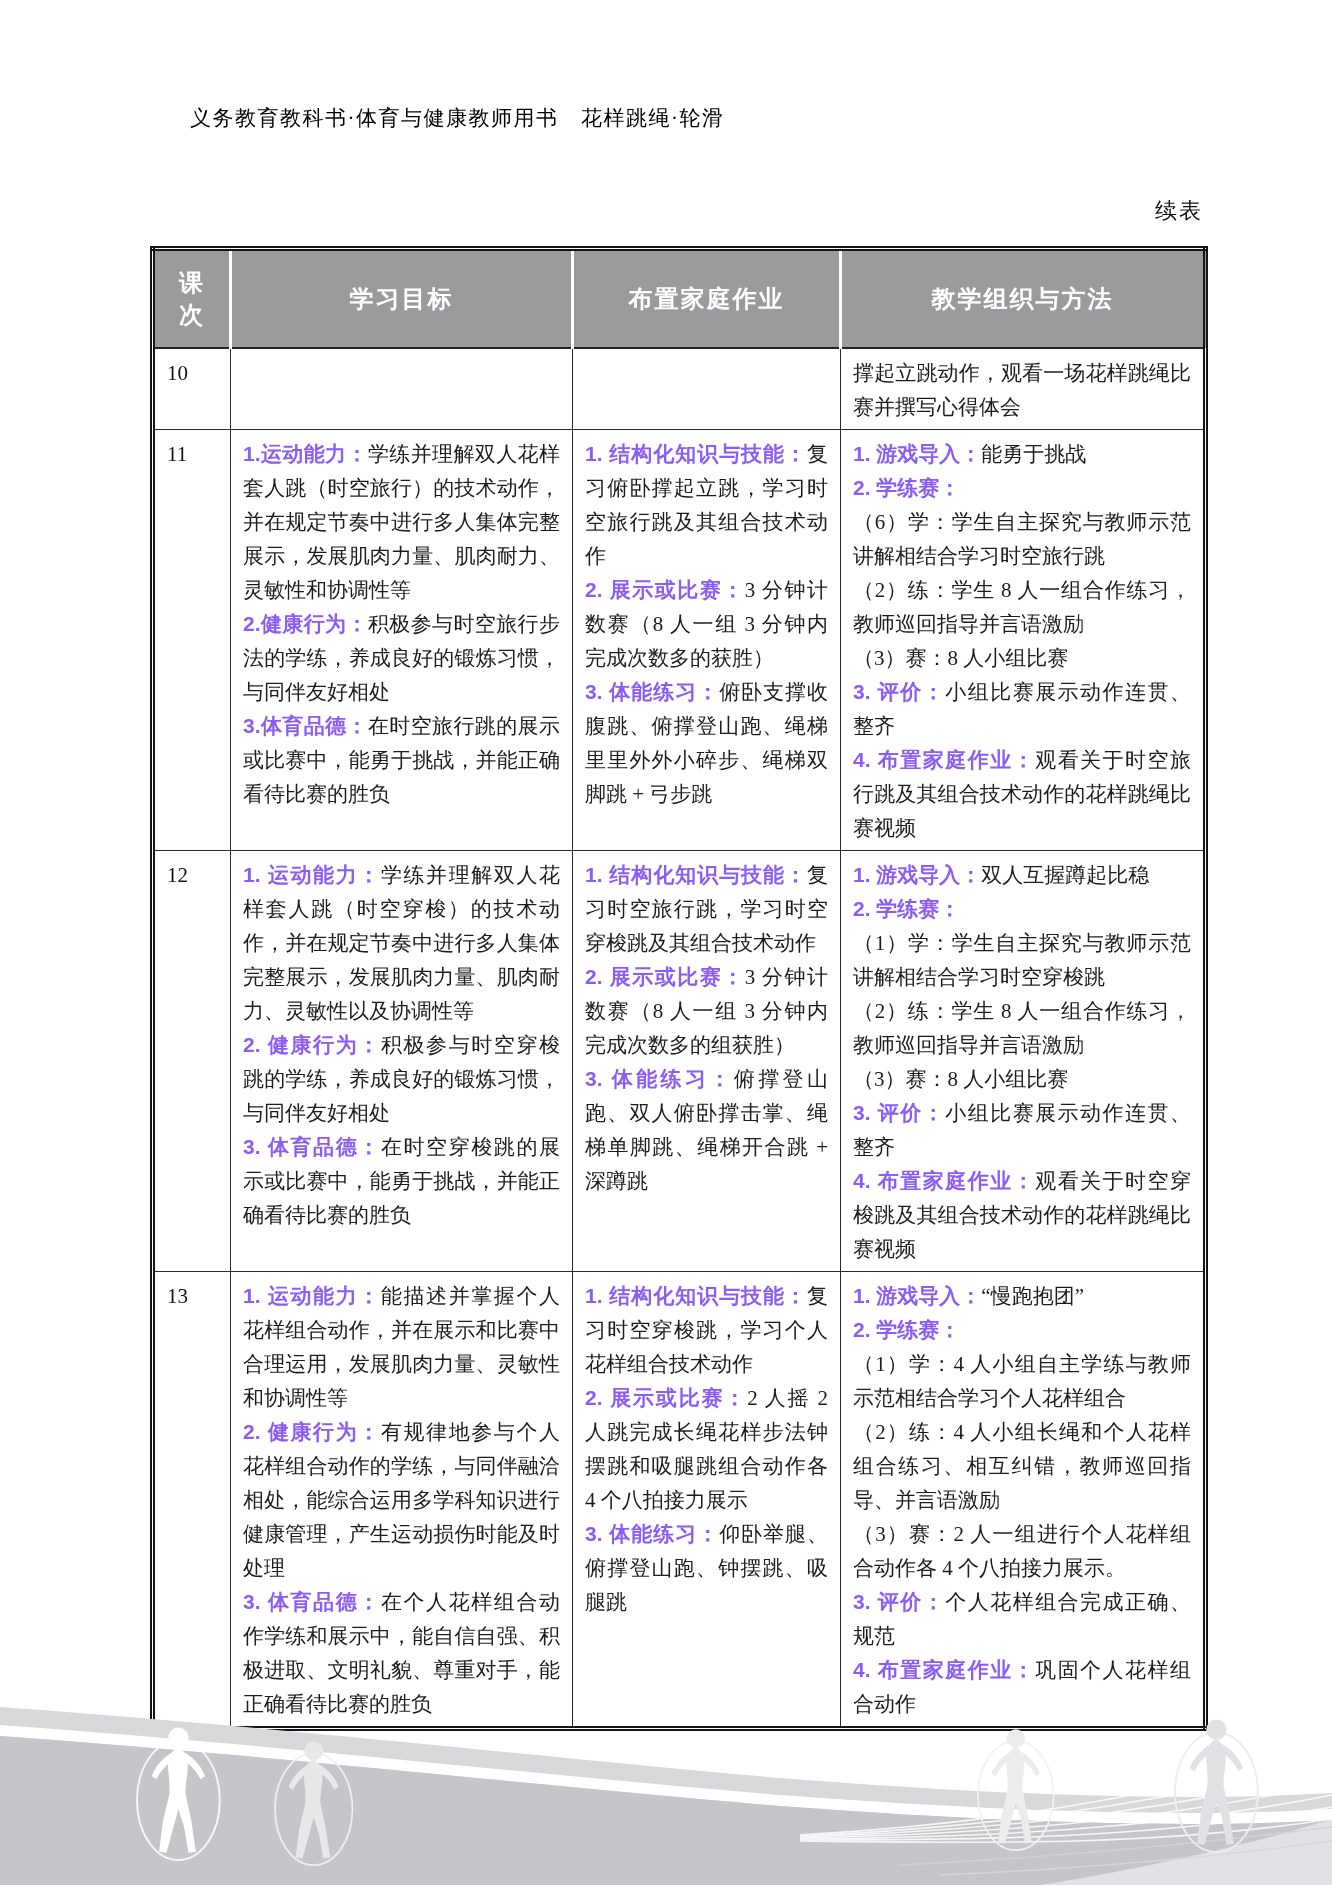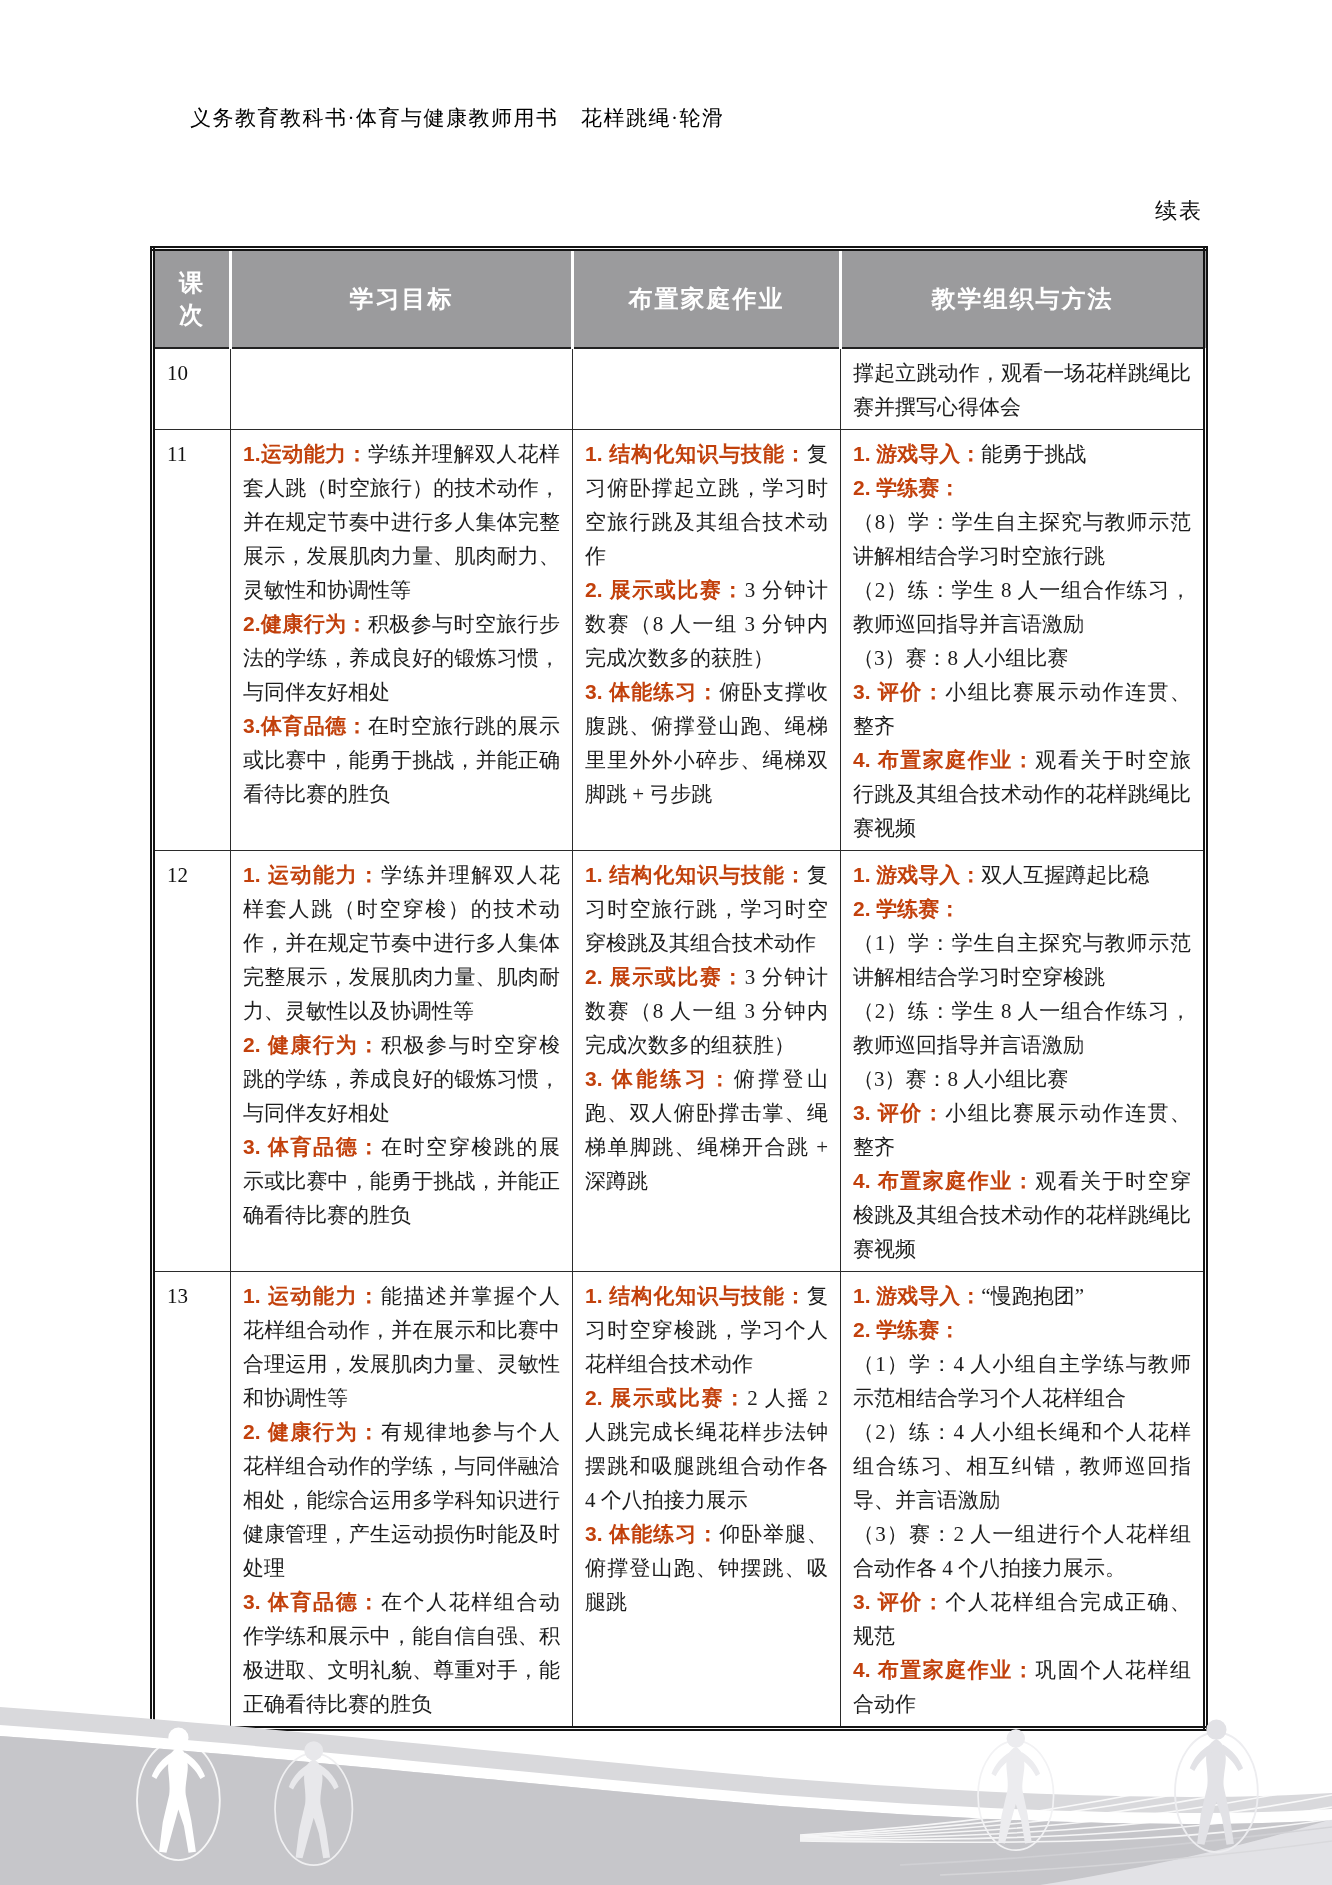--- a/index.html
+++ b/index.html
@@ -36,21 +36,21 @@
     font-size:21px; line-height:34px;
     text-align:justify;
   }
   td.lesson {
     text-align:center; vertical-align:middle;
     font-size:22px; padding:0; color:#111;
   }
   p.item { margin:0; }
   .hb {
     font-family:"Liberation Sans","DejaVu Sans",sans-serif;
-    font-weight:bold; color:#c2410c;
+    font-weight:bold; color:#8b5cf6;
   }
   .footer {
     position:absolute; top:1742px; left:150px; width:1053px;
     text-align:left; color:#151515; white-space:nowrap;
   }
   .footer .orn { font-size:18px; color:#222; letter-spacing:4px; vertical-align:2px; }
   .footer .num { font-size:24px; margin:0 24px; }
   .deco {
     position:absolute; left:0; top:1685px; width:1332px; height:200px;
     pointer-events:none;
@@ -97,21 +97,21 @@
             <p class="item"><span class="hb">3.体育品德：</span><span>在时空旅行跳的展示或比赛中，能勇于挑战，并能正确看待比赛的胜负</span></p>
           </td>
           <td>
             <p class="item"><span class="hb">1. 结构化知识与技能：</span><span>复习俯卧撑起立跳，学习时空旅行跳及其组合技术动作</span></p>
             <p class="item"><span class="hb">2. 展示或比赛：</span><span>3 分钟计数赛（8 人一组 3 分钟内完成次数多的获胜）</span></p>
             <p class="item"><span class="hb">3. 体能练习：</span><span>俯卧支撑收腹跳、俯撑登山跑、绳梯里里外外小碎步、绳梯双脚跳 + 弓步跳</span></p>
           </td>
           <td>
             <p class="item"><span class="hb">1. 游戏导入：</span><span>能勇于挑战</span></p>
             <p class="item"><span class="hb">2. 学练赛：</span></p>
-            <p class="item"><span>（8）学：学生自主探究与教师示范讲解相结合学习时空旅行跳</span></p>
+            <p class="item"><span>（6）学：学生自主探究与教师示范讲解相结合学习时空旅行跳</span></p>
             <p class="item"><span>（2）练：学生 8 人一组合作练习，教师巡回指导并言语激励</span></p>
             <p class="item"><span>（3）赛：8 人小组比赛</span></p>
             <p class="item"><span class="hb">3. 评价：</span><span>小组比赛展示动作连贯、整齐</span></p>
             <p class="item"><span class="hb">4. 布置家庭作业：</span><span>观看关于时空旅行跳及其组合技术动作的花样跳绳比赛视频</span></p>
           </td>
         </tr>
         <tr>
           <td class="lesson">12</td>
           <td>
             <p class="item"><span class="hb">1. 运动能力：</span><span>学练并理解双人花样套人跳（时空穿梭）的技术动作，并在规定节奏中进行多人集体完整展示，发展肌肉力量、肌肉耐力、灵敏性以及协调性等</span></p>

